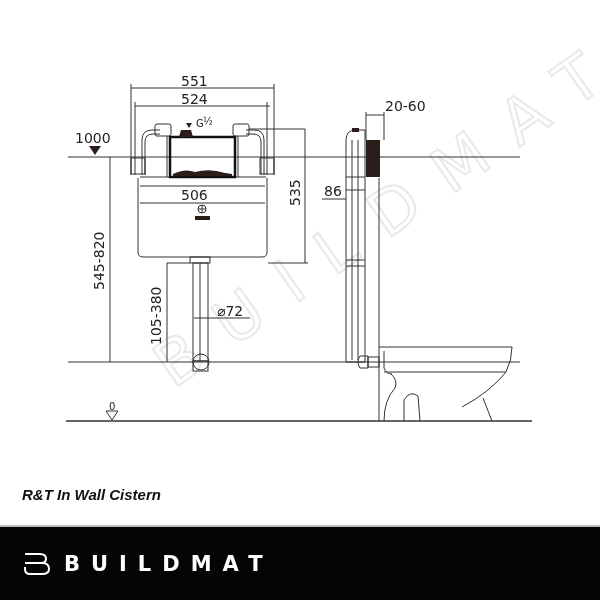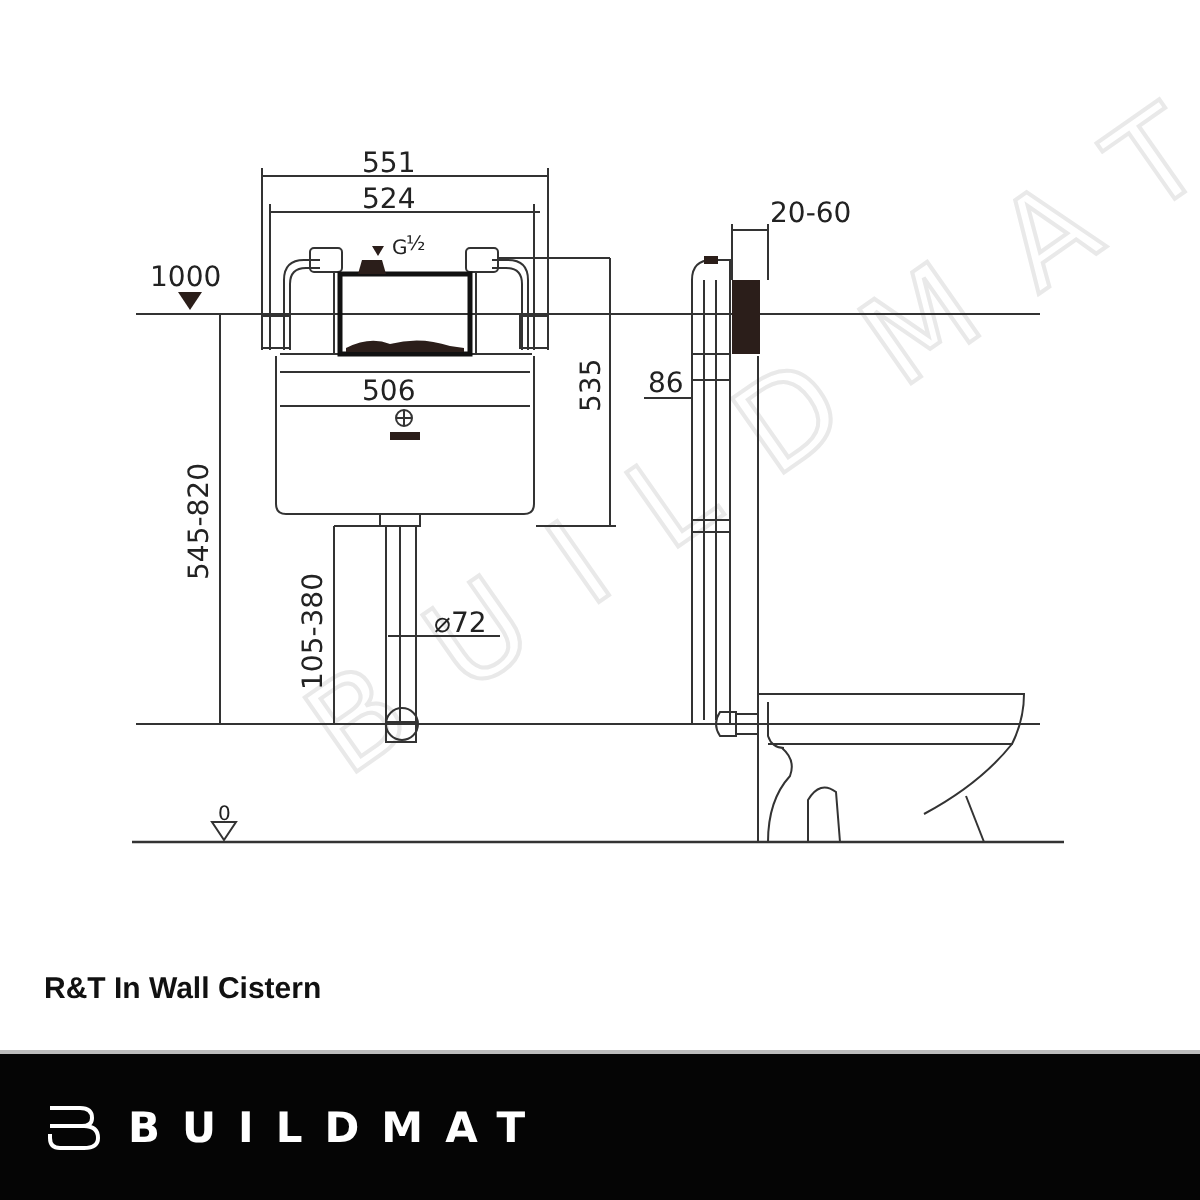--- a/index.html
+++ b/index.html
@@ -4,21 +4,21 @@
   <style>
     html, body { margin: 0; padding: 0; background: #ffffff; }
     body { width: 600px; height: 600px; position: relative; overflow: hidden; font-family: "DejaVu Sans", sans-serif; }
     .drawing { position: absolute; left: 0; top: 0; width: 600px; height: 470px; }
     .drawing svg { width: 600px; height: 470px; display: block; }
     .dim-text { font-family: "DejaVu Sans", sans-serif; font-size: 14px; fill: #222; }
     .dim-small { font-family: "DejaVu Sans", sans-serif; font-size: 10px; fill: #222; }
     .watermark { font-family: "DejaVu Sans", sans-serif; font-size: 62px; fill: none; stroke: #e9e9e9; stroke-width: 2; letter-spacing: 30px; }
     .caption {
       position: absolute; left: 22px; top: 486px;
-      font-family: "Liberation Sans", sans-serif; font-weight: bold; font-size: 15px; color: #111;
+      font-family: "Liberation Sans", sans-serif; font-weight: bold; font-size: 15px; color: #111; font-style: italic;
     }
     .footer {
       position: absolute; left: 0; top: 525px; width: 600px; height: 75px; background: #050505;
       border-top: 2px solid #bdbdbd; box-sizing: border-box;
       display: flex; align-items: center;
     }
     .footer .logo-mark { margin-left: 22px; width: 30px; height: 26px; }
     .footer .brand {
       margin-left: 12px; color: #ffffff; font-family: "DejaVu Sans", sans-serif; font-weight: bold;
       font-size: 21px; letter-spacing: 11px;

